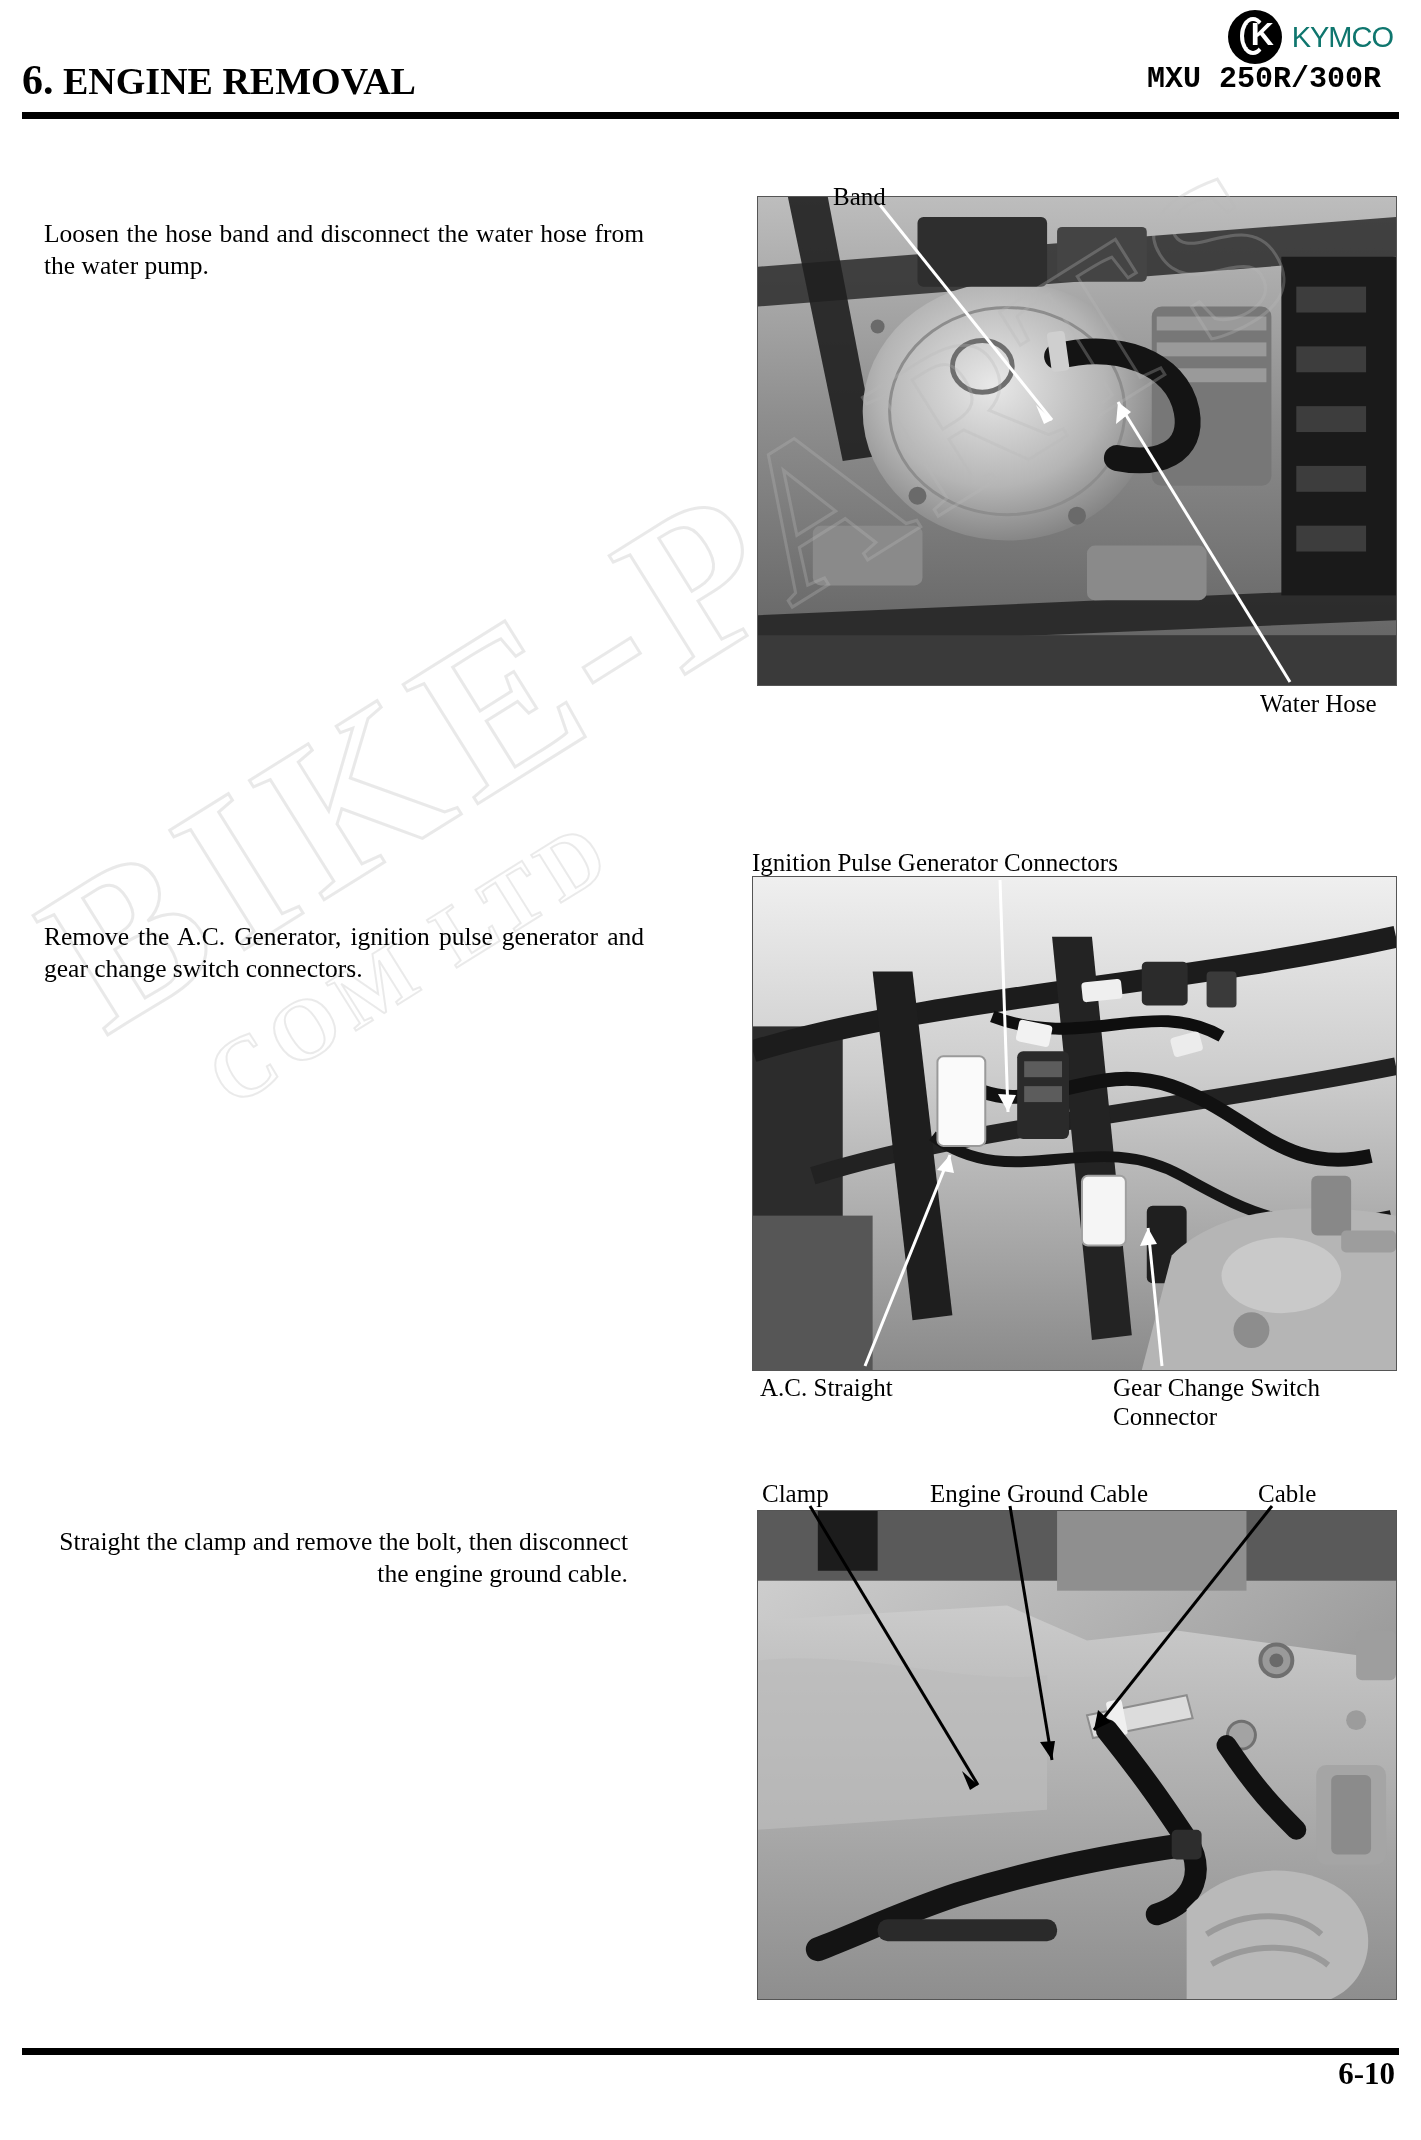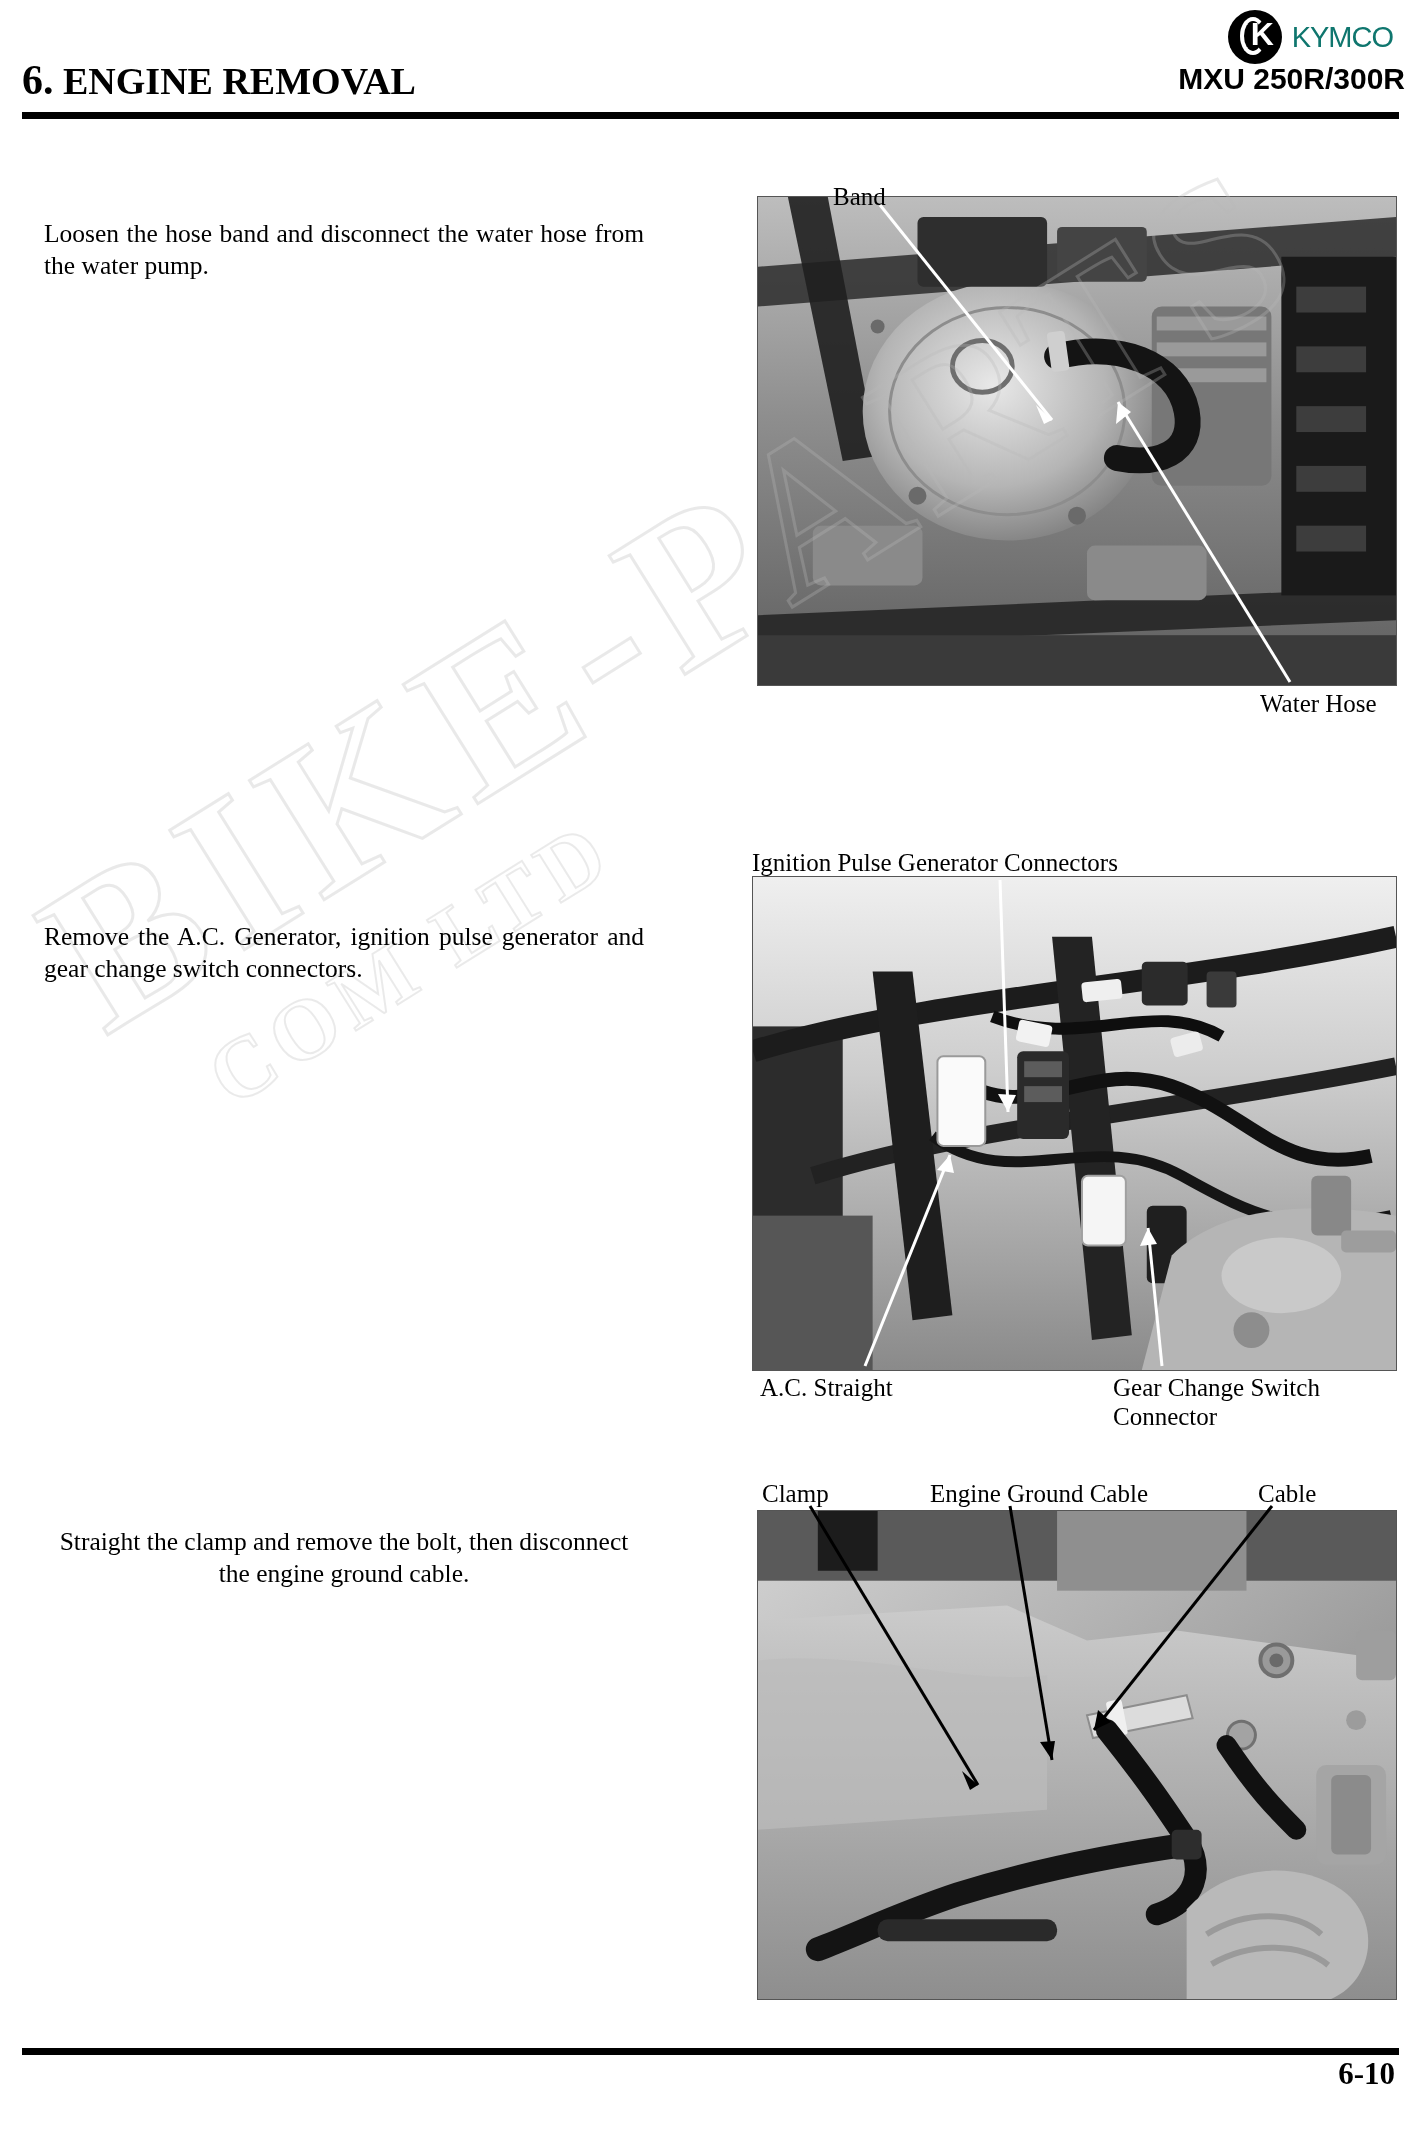--- a/index.html
+++ b/index.html
@@ -80,25 +80,25 @@
     font-size: 38px;
     font-weight: bold;
     font-family: "Liberation Serif", serif;
     white-space: nowrap;
   }
   .chapter-title .num {
     font-size: 42px;
   }
   .model-text {
     position: absolute;
-    right: 16px;
+    right: 40px;
     top: 62px;
     font-size: 30px;
     font-weight: bold;
-    font-family: Liberation Sans, sans-serif;
+    font-family: Liberation Mono, monospace;
   }
   .header-rule {
     position: absolute;
     left: 22px;
     top: 112px;
     width: 1377px;
     height: 7px;
     background: #000;
   }
 
@@ -159,21 +159,21 @@
     position: absolute;
     width: 600px;
     font-size: 25.5px;
     line-height: 1.26;
     text-align: justify;
     font-family: "Liberation Serif", serif;
     z-index: 6;
   }
   #instr-1 { left: 44px; top: 192px; width: 600px; }
   #instr-2 { left: 44px; top: 895px; width: 600px; }
-  #instr-3 { left: 44px; top: 1500px; width: 600px; text-align: center; }
+  #instr-3 { left: 28px; top: 1500px; width: 600px; text-align: right; }
   .photo {
     position: absolute;
     background: #9a9a9a;
     overflow: hidden;
     border: 1px solid #555;
     box-sizing: border-box;
   }
   .caption {
     position: absolute;
     font-size: 25px;

